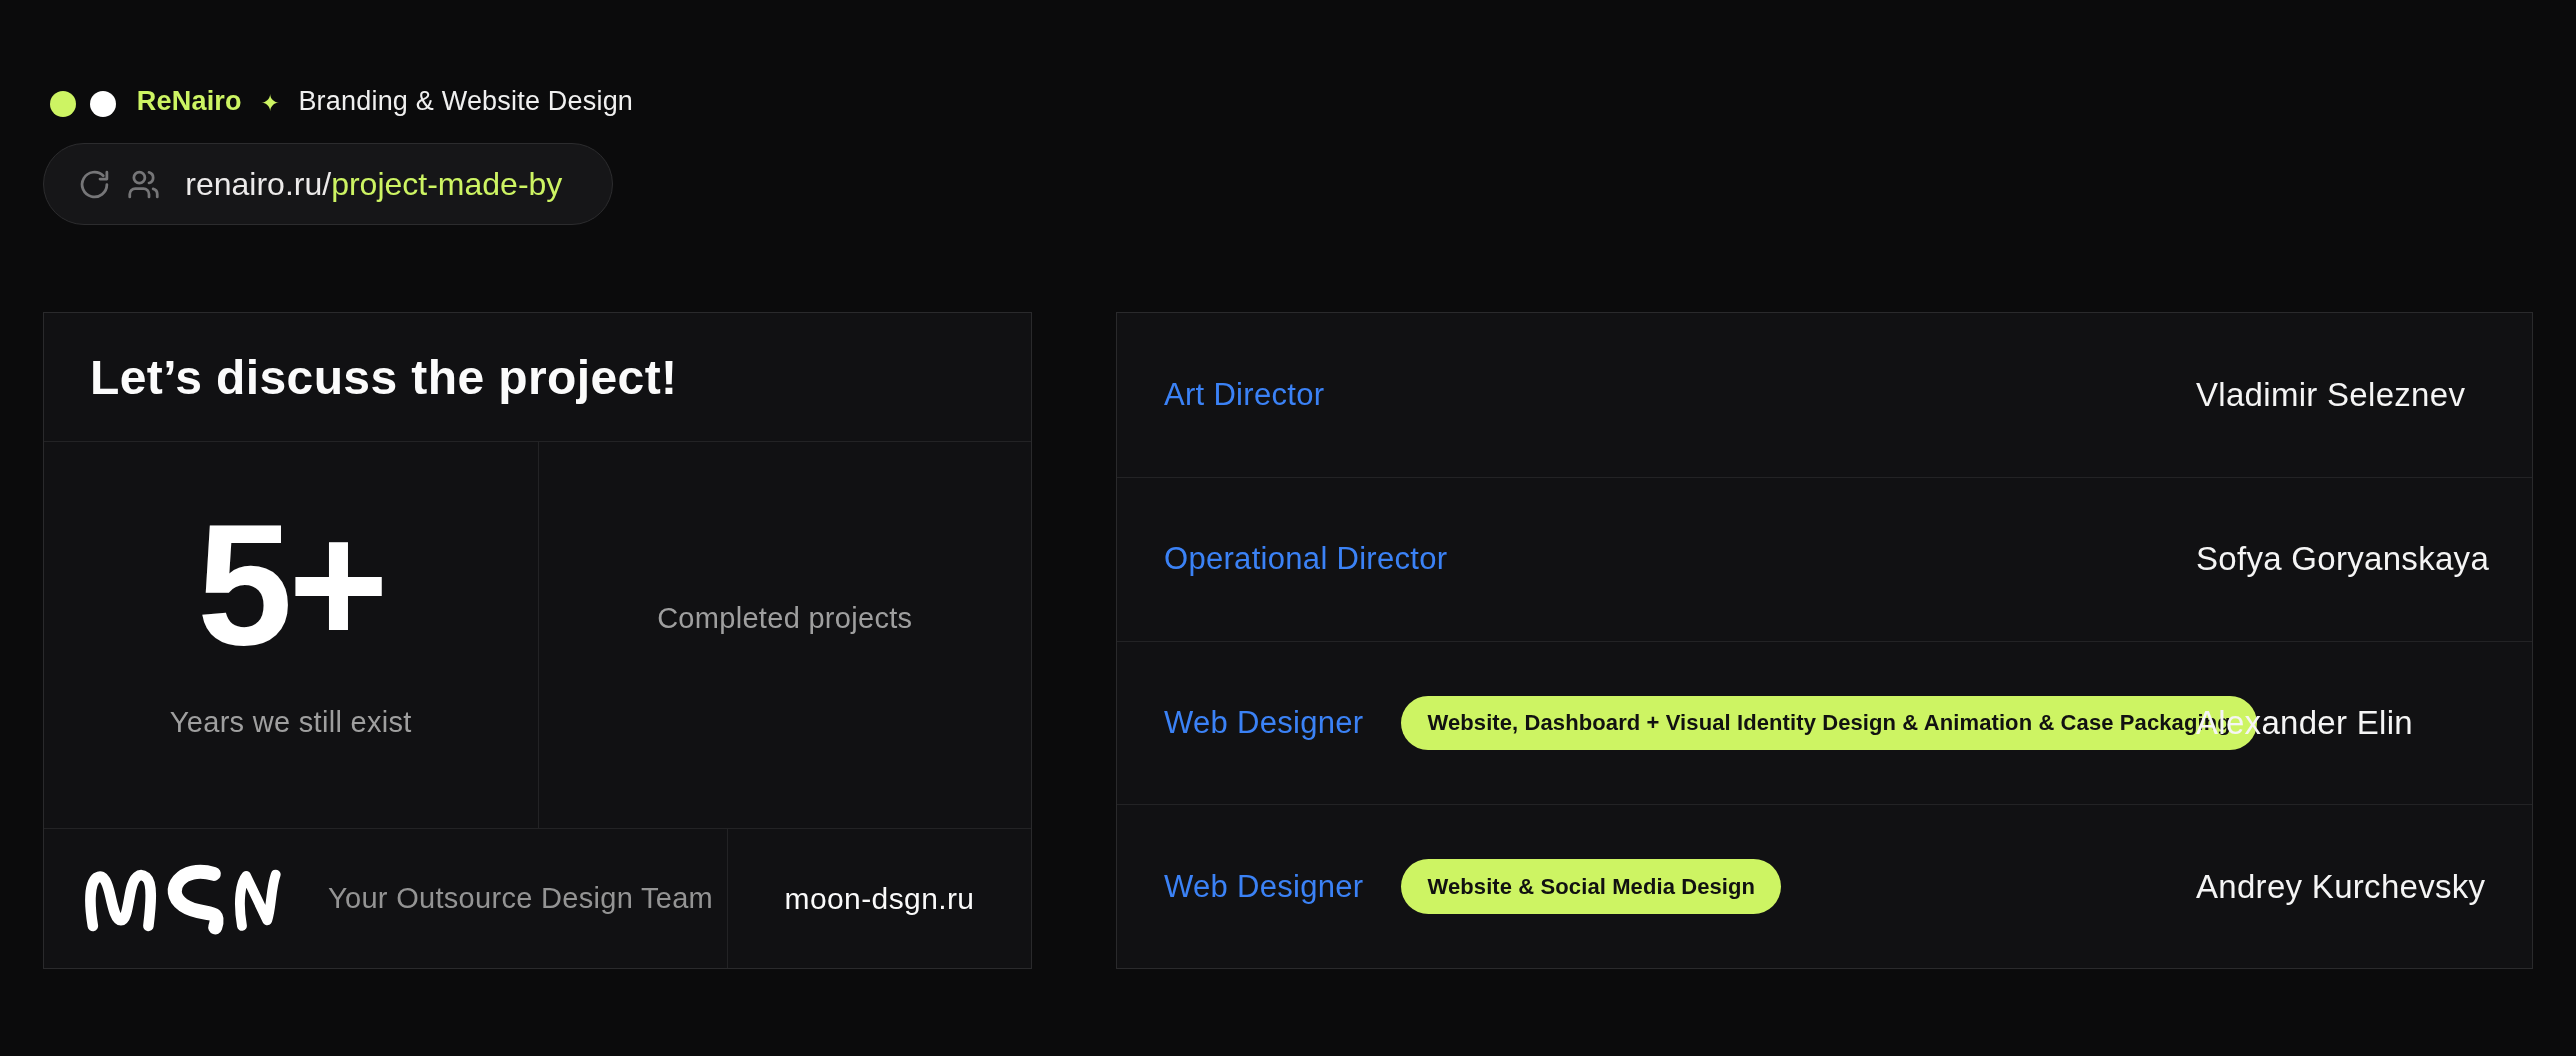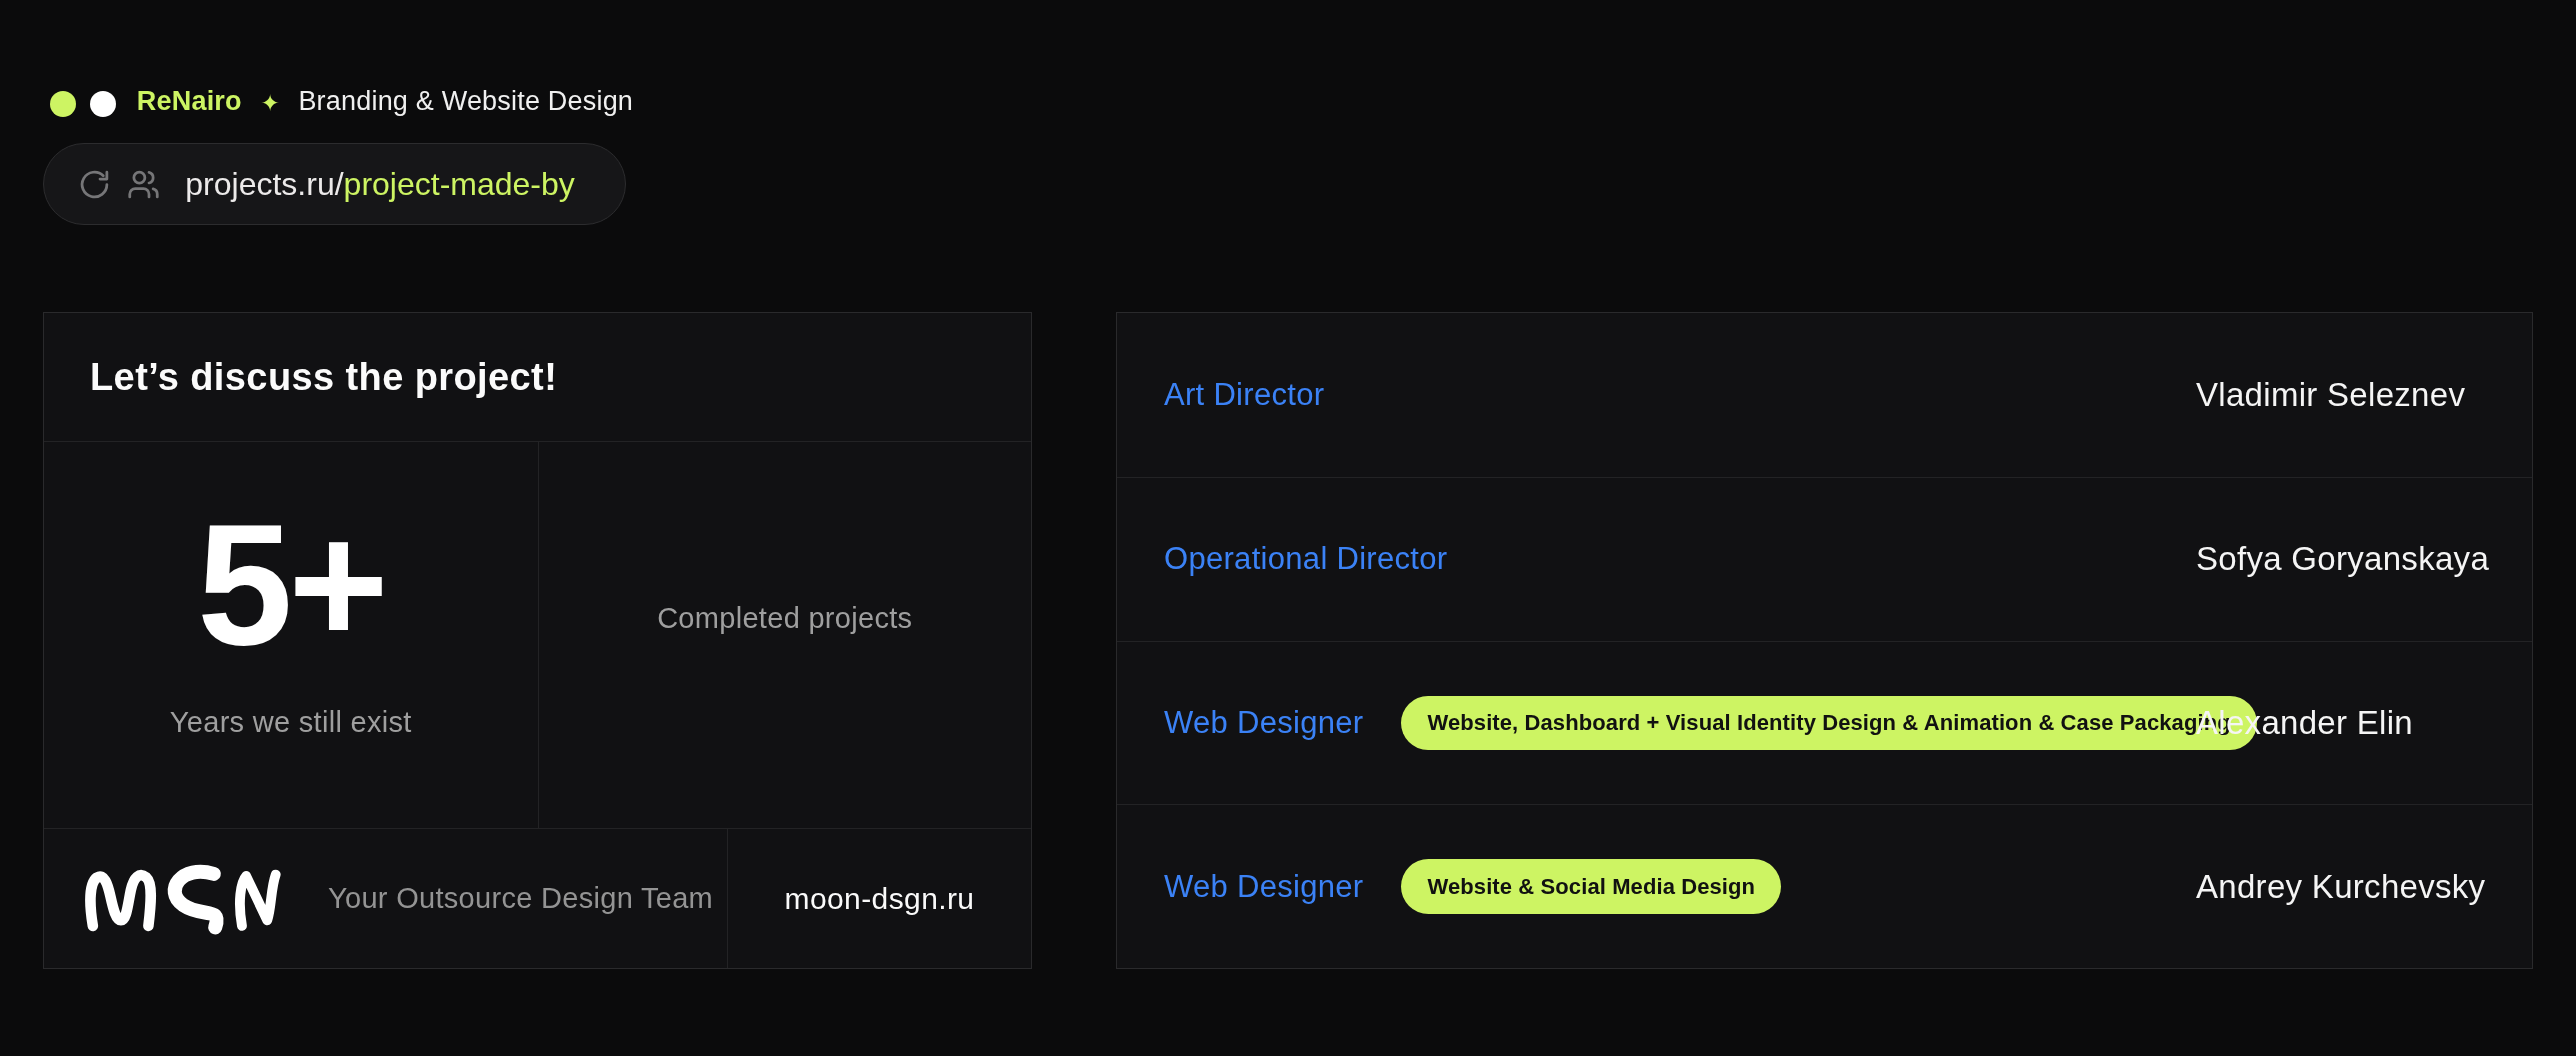--- a/index.html
+++ b/index.html
@@ -27,21 +27,21 @@
   .url-path { color:#cdf463; }
 
   
   .card { position:absolute; top:312px; height:657px; background:#111113;
           border:0.9px solid #2a2a2c; }
 
   
   .card-left { left:43px; width:989px; display:grid; grid-template-rows:129px 1fr 140px; }
   .discuss-title-cell { display:flex; align-items:center; padding-left:46px;
                         border-bottom:0.9px solid #232325; }
-  .discuss-title { font-size:38px; font-weight:600; color:#fbfbfb; letter-spacing:0.4px; }
+  .discuss-title { font-size:48px; font-weight:600; color:#fbfbfb; letter-spacing:0.4px; }
   .stats-row { display:grid; grid-template-columns:1fr 1fr; }
   .stat-cell { display:flex; flex-direction:column; align-items:center; justify-content:center;
                gap:36px; padding-bottom:34px; }
   .stat-cell + .stat-cell { border-left:0.9px solid #232325; }
   .stat-value { font-size:172px; font-weight:600; color:#ffffff; letter-spacing:-4.3px; line-height:1; }
   .stat-label { font-size:29px; color:#9f9f9f; letter-spacing:0.3px; }
   .footer-row { display:grid; grid-template-columns:683px 1fr; border-top:0.9px solid #232325; }
   .footer-left { display:flex; align-items:center; padding-left:39px; gap:34px; overflow:hidden; }
   .moon-logo { width:211px; height:79px; flex:none; }
   .moon-logo path { stroke:#ffffff; fill:none; stroke-linecap:round; stroke-linejoin:round; }
@@ -78,21 +78,21 @@
     <svg viewBox="0 0 24 24">
       <path d="M21 12a9 9 0 1 1-2.64-6.36"></path>
       <polyline points="21 3 21 8 16 8"></polyline>
     </svg>
     <svg viewBox="0 0 24 24">
       <circle cx="9" cy="7" r="4"></circle>
       <path d="M16 21v-2a4 4 0 0 0-4-4H6a4 4 0 0 0-4 4v2"></path>
       <path d="M16 3.13a4 4 0 0 1 0 7.75"></path>
       <path d="M22 21v-2a4 4 0 0 0-3-3.87"></path>
     </svg>
-    <span class="url-text"><span class="url-domain">projects.ru/</span><span class="url-path">project-made-by</span></span>
+    <span class="url-text"><span class="url-domain">renairo.ru/</span><span class="url-path">project-made-by</span></span>
   </div>
 
   <div class="card card-left">
     <div class="discuss-title-cell">
       <div class="discuss-title">Let’s discuss the project!</div>
     </div>
 
     <div class="stats-row">
       <div class="stat-cell">
         <div class="stat-value">5+</div>

